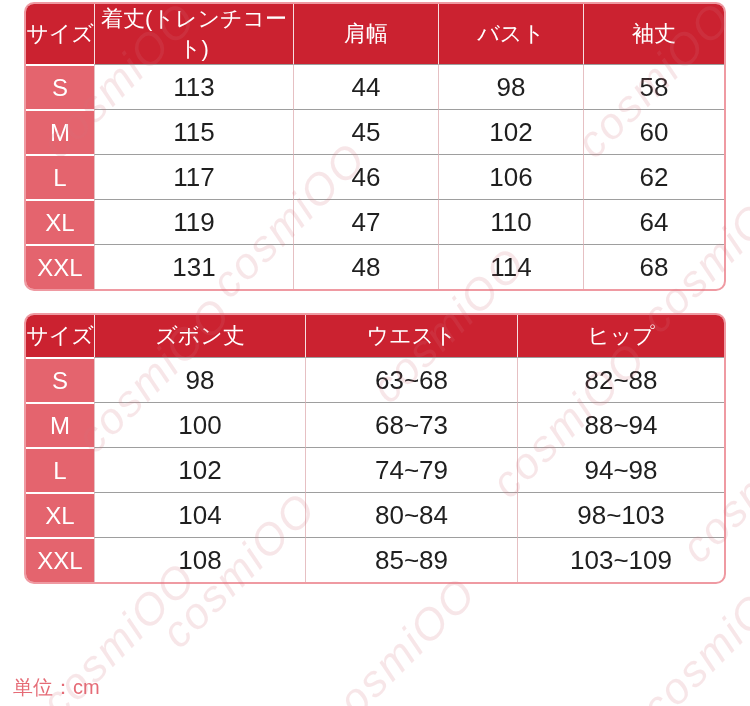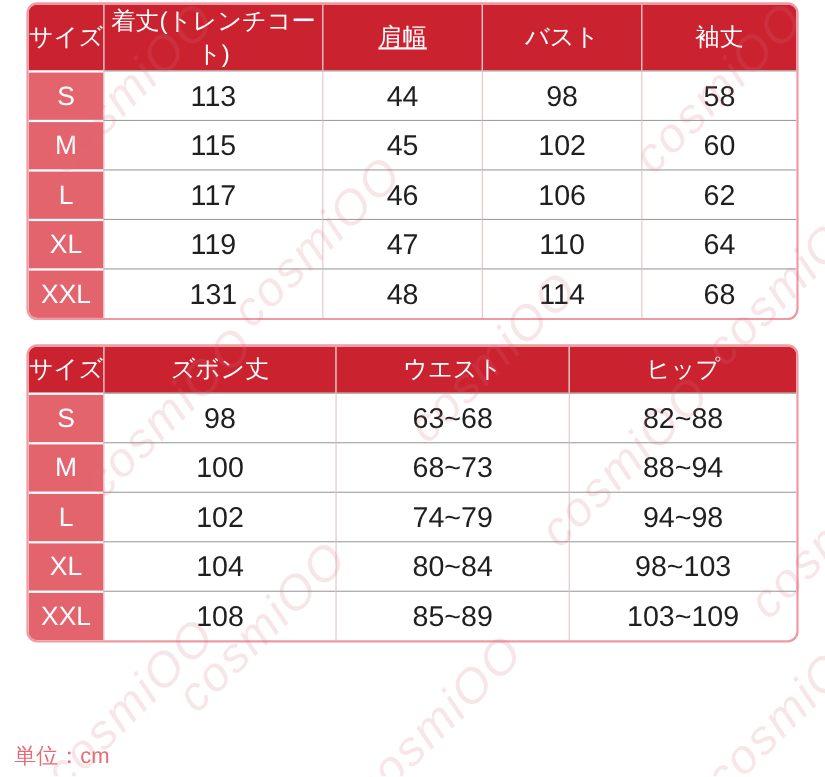--- a/index.html
+++ b/index.html
@@ -44,21 +44,21 @@
     color: var(--cell-text, #1f1f1f);
     font-size: 26px;
     height: 43px;
     border-top: 1px solid var(--row-line, #9e9e9e);
     border-left: 1px solid var(--column-line, #e6c0c3);
   }
 
   
   #table1 thead th:nth-child(1) { width: 68px; }
   #table1 thead th:nth-child(2) { width: 198px; }
-  #table1 thead th:nth-child(3) { width: 144px; text-decoration: underline; }
+  #table1 thead th:nth-child(3) { width: 144px; }
   #table1 thead th:nth-child(4) { width: 144px; }
   #table2 thead th:nth-child(1) { width: 68px; }
   #table2 thead th:nth-child(2) { width: 210px; }
   #table2 thead th:nth-child(3) { width: 211px; }
 
   
   .note {
     position: absolute; left: 13px;
     color: var(--note-text, #e56b76);
     font-size: 20px; white-space: nowrap;

